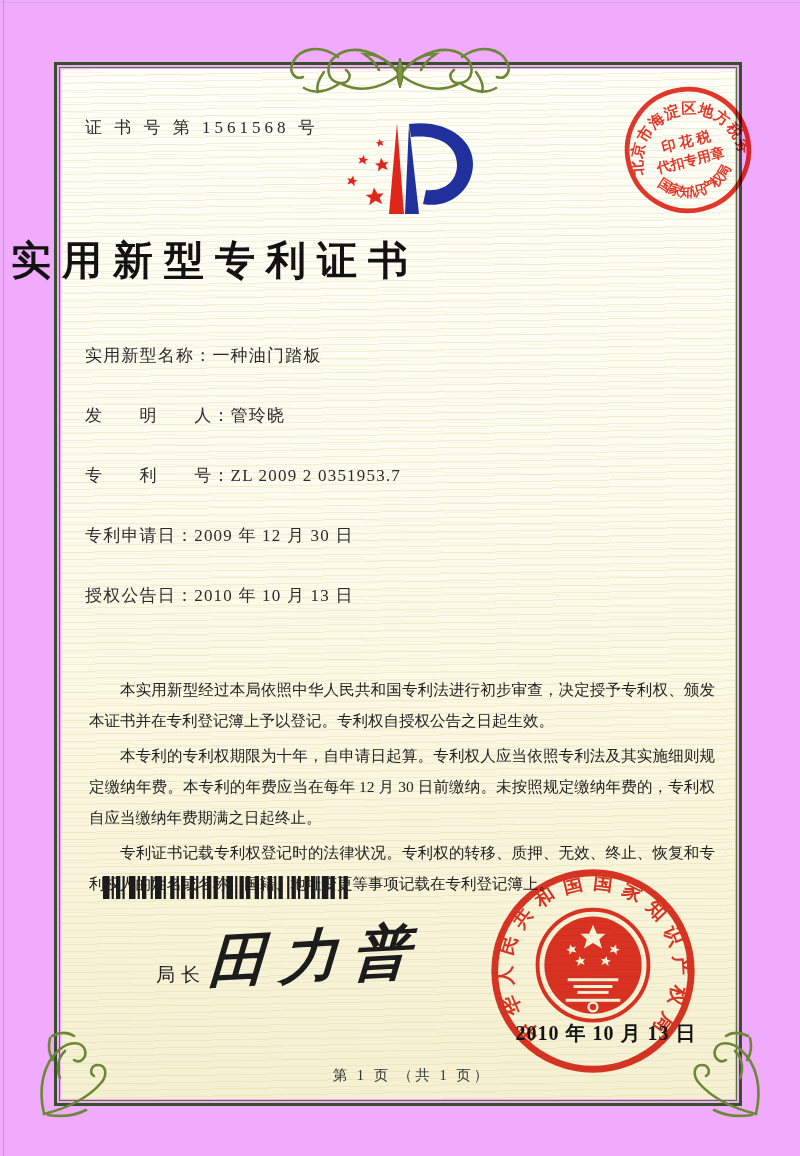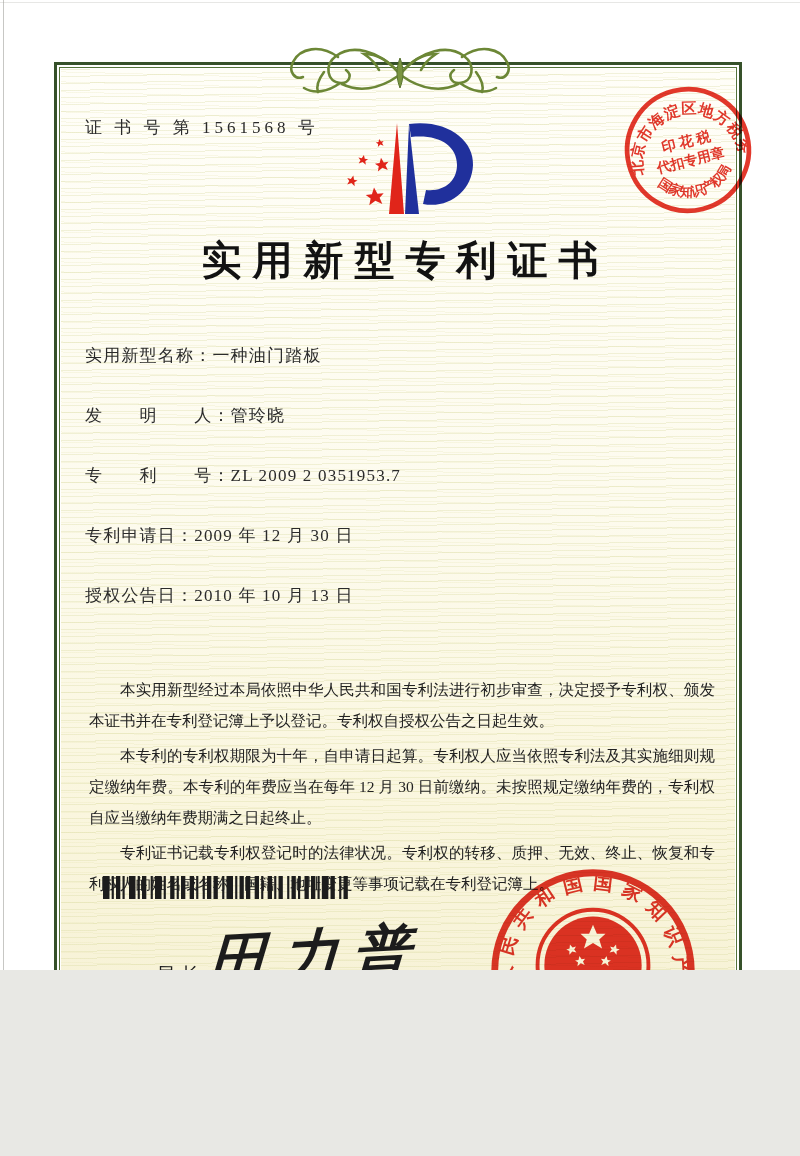--- a/index.html
+++ b/index.html
@@ -1,20 +1,20 @@
 <!DOCTYPE html>
 <html><head>
 <meta charset="utf-8">
 <style>
   html,body{margin:0;padding:0;}
   body{background:#e8e8e4;}
   .page{
     position:relative;
-    width:800px;height:970px;
-    background:#ffffff;
+    width:800px;height:1156px;
+    background:#f0abfc;
     overflow:hidden;
     font-family:"Liberation Serif","DejaVu Serif",serif;
     color:#1f1f1f;
   }
   .scan-edge-left{position:absolute;left:3px;top:0;bottom:0;width:1px;background:rgba(130,130,125,.45);}
   .scan-edge-top{position:absolute;left:0;top:2px;right:0;height:1px;background:rgba(160,160,150,.25);}
 
   
   .frame{
     position:absolute;left:54px;top:62px;width:688px;height:1044px;
@@ -39,21 +39,21 @@
   .orn-bl{left:30px;top:1018px;}
   .orn-br{left:658px;top:1018px;}
 
   .cert-no{
     position:absolute;left:85px;top:116px;z-index:2;
     font-size:17px;letter-spacing:4px;color:#2a2a2a;
   }
   .logo{position:absolute;left:305px;top:118px;z-index:2;}
   .title{
     position:absolute;left:0;right:0;top:233px;z-index:2;
-    text-align:center;font-size:40px;font-weight:bold;
+    font-size:40px;font-weight:bold;
     letter-spacing:11px;color:#121212;text-indent:11px;
   }
   .fields{position:absolute;left:85px;top:344px;z-index:2;}
   .frow{height:60px;font-size:17px;letter-spacing:1.2px;color:#2b2b2b;}
   .frow .flabel{}
   .frow .fvalue{}
 
   .paras{
     position:absolute;left:85px;top:670px;width:634px;z-index:2;
     font-size:15.5px;line-height:31px;text-align:justify;color:#222;

